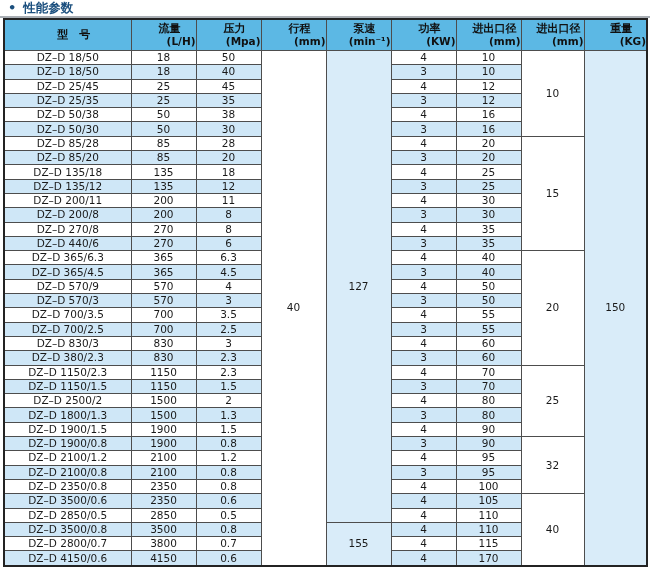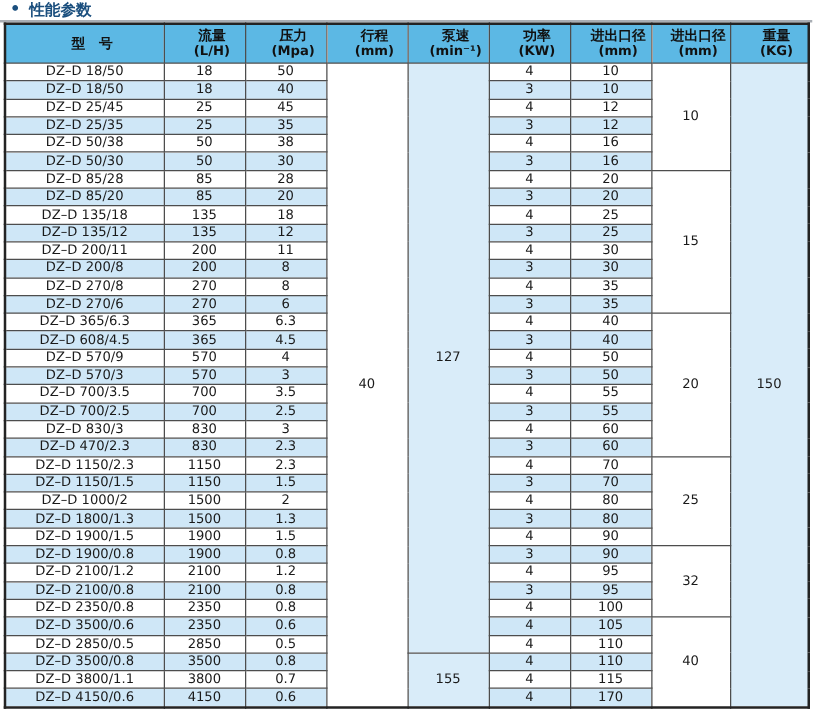--- a/index.html
+++ b/index.html
@@ -30,21 +30,21 @@
     border:1px solid #4d4d4d;
     text-align:center;vertical-align:middle;
     padding:0;color:#1a1a1a;overflow:hidden;white-space:nowrap;
   }
   thead th{
     background:var(--header-bg,#5cb8e4);
     height:30px;font-size:11px;line-height:12px;font-weight:bold;
     color:#111;
     padding-left:12px;
   }
-  thead th .h-unit{font-size:10.5px;}
+  thead th .h-unit{font-size:10.5px;text-align:right;}
   tbody td{height:13.3px;font-size:10.5px;line-height:13px;}
   tbody tr:nth-child(even) td{background:var(--stripe,#cfe7f7);}
   tbody td.merged-white{background:#ffffff !important;}
   tbody td.merged-blue{background:var(--merged-blue,#d9ecf9) !important;}
 </style>
 </head>
 <body>
 
 <div class="page">
   <div class="section-title">
@@ -195,36 +195,36 @@
           <td>30</td>
         </tr>
         <tr>
           <td>DZ–D 270/8</td>
           <td>270</td>
           <td>8</td>
           <td>4</td>
           <td>35</td>
         </tr>
         <tr>
-          <td>DZ–D 270/6</td>
+          <td>DZ–D 440/6</td>
           <td>270</td>
           <td>6</td>
           <td>3</td>
           <td>35</td>
         </tr>
         <tr>
           <td>DZ–D 365/6.3</td>
           <td>365</td>
           <td>6.3</td>
           <td>4</td>
           <td>40</td>
           <td class="merged-white" rowspan="8">20</td>
         </tr>
         <tr>
-          <td>DZ–D 608/4.5</td>
+          <td>DZ–D 365/4.5</td>
           <td>365</td>
           <td>4.5</td>
           <td>3</td>
           <td>40</td>
         </tr>
         <tr>
           <td>DZ–D 570/9</td>
           <td>570</td>
           <td>4</td>
           <td>4</td>
@@ -252,21 +252,21 @@
           <td>55</td>
         </tr>
         <tr>
           <td>DZ–D 830/3</td>
           <td>830</td>
           <td>3</td>
           <td>4</td>
           <td>60</td>
         </tr>
         <tr>
-          <td>DZ–D 470/2.3</td>
+          <td>DZ–D 380/2.3</td>
           <td>830</td>
           <td>2.3</td>
           <td>3</td>
           <td>60</td>
         </tr>
         <tr>
           <td>DZ–D 1150/2.3</td>
           <td>1150</td>
           <td>2.3</td>
           <td>4</td>
@@ -274,21 +274,21 @@
           <td class="merged-white" rowspan="5">25</td>
         </tr>
         <tr>
           <td>DZ–D 1150/1.5</td>
           <td>1150</td>
           <td>1.5</td>
           <td>3</td>
           <td>70</td>
         </tr>
         <tr>
-          <td>DZ–D 1000/2</td>
+          <td>DZ–D 2500/2</td>
           <td>1500</td>
           <td>2</td>
           <td>4</td>
           <td>80</td>
         </tr>
         <tr>
           <td>DZ–D 1800/1.3</td>
           <td>1500</td>
           <td>1.3</td>
           <td>3</td>
@@ -347,21 +347,21 @@
         </tr>
         <tr>
           <td>DZ–D 3500/0.8</td>
           <td>3500</td>
           <td>0.8</td>
           <td class="merged-blue" rowspan="3">155</td>
           <td>4</td>
           <td>110</td>
         </tr>
         <tr>
-          <td>DZ–D 3800/1.1</td>
+          <td>DZ–D 2800/0.7</td>
           <td>3800</td>
           <td>0.7</td>
           <td>4</td>
           <td>115</td>
         </tr>
         <tr>
           <td>DZ–D 4150/0.6</td>
           <td>4150</td>
           <td>0.6</td>
           <td>4</td>

